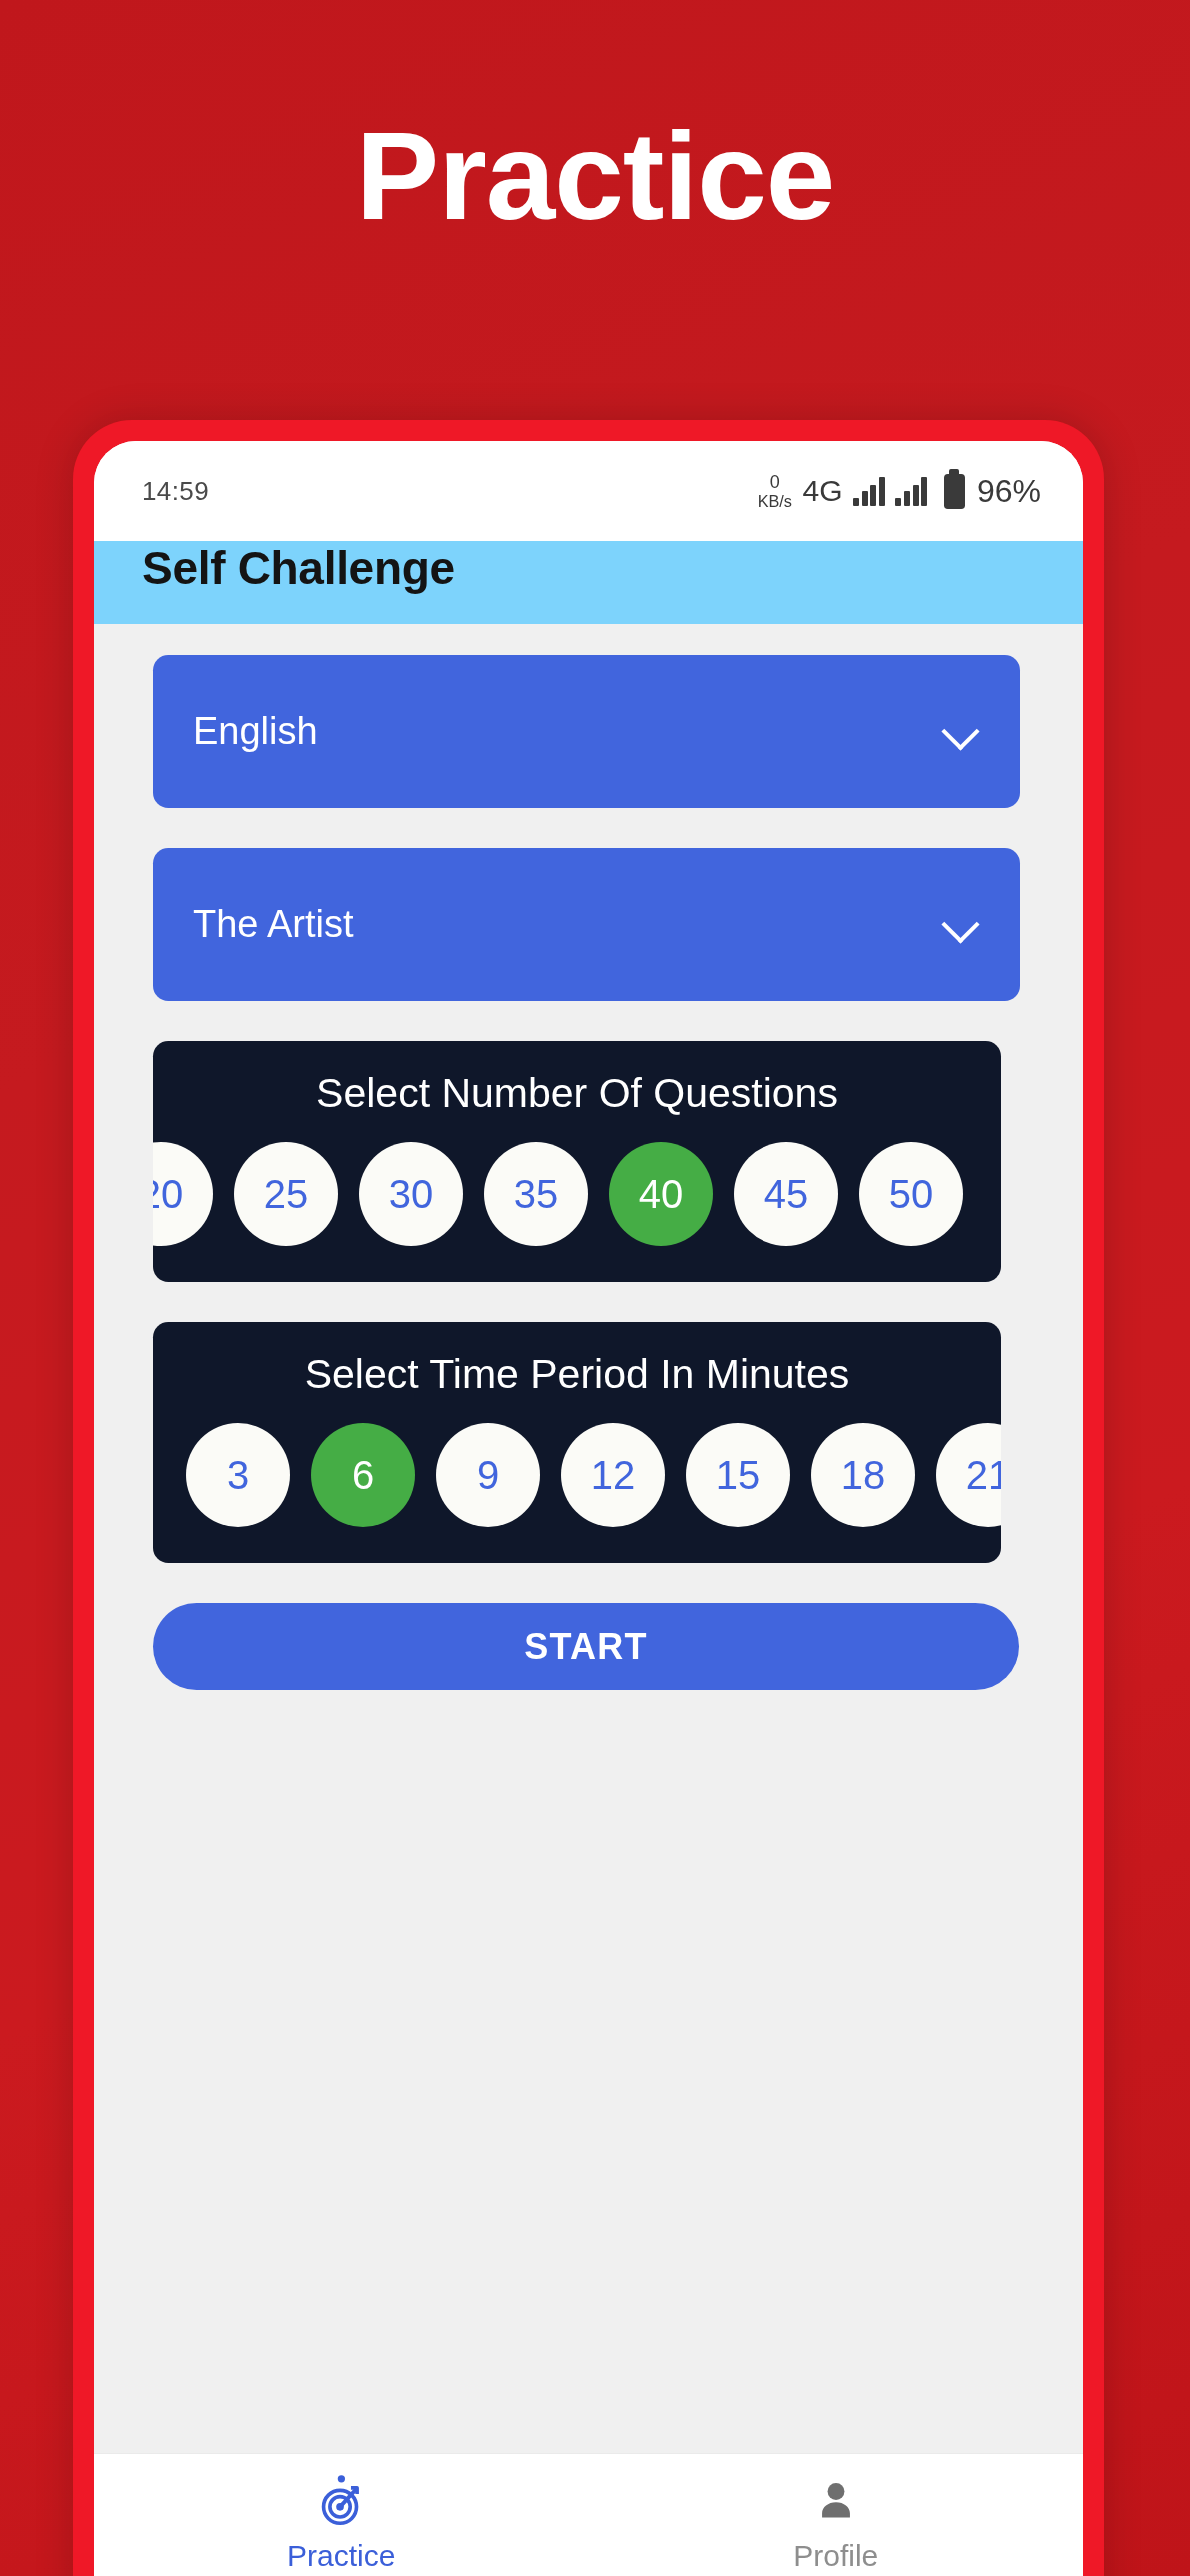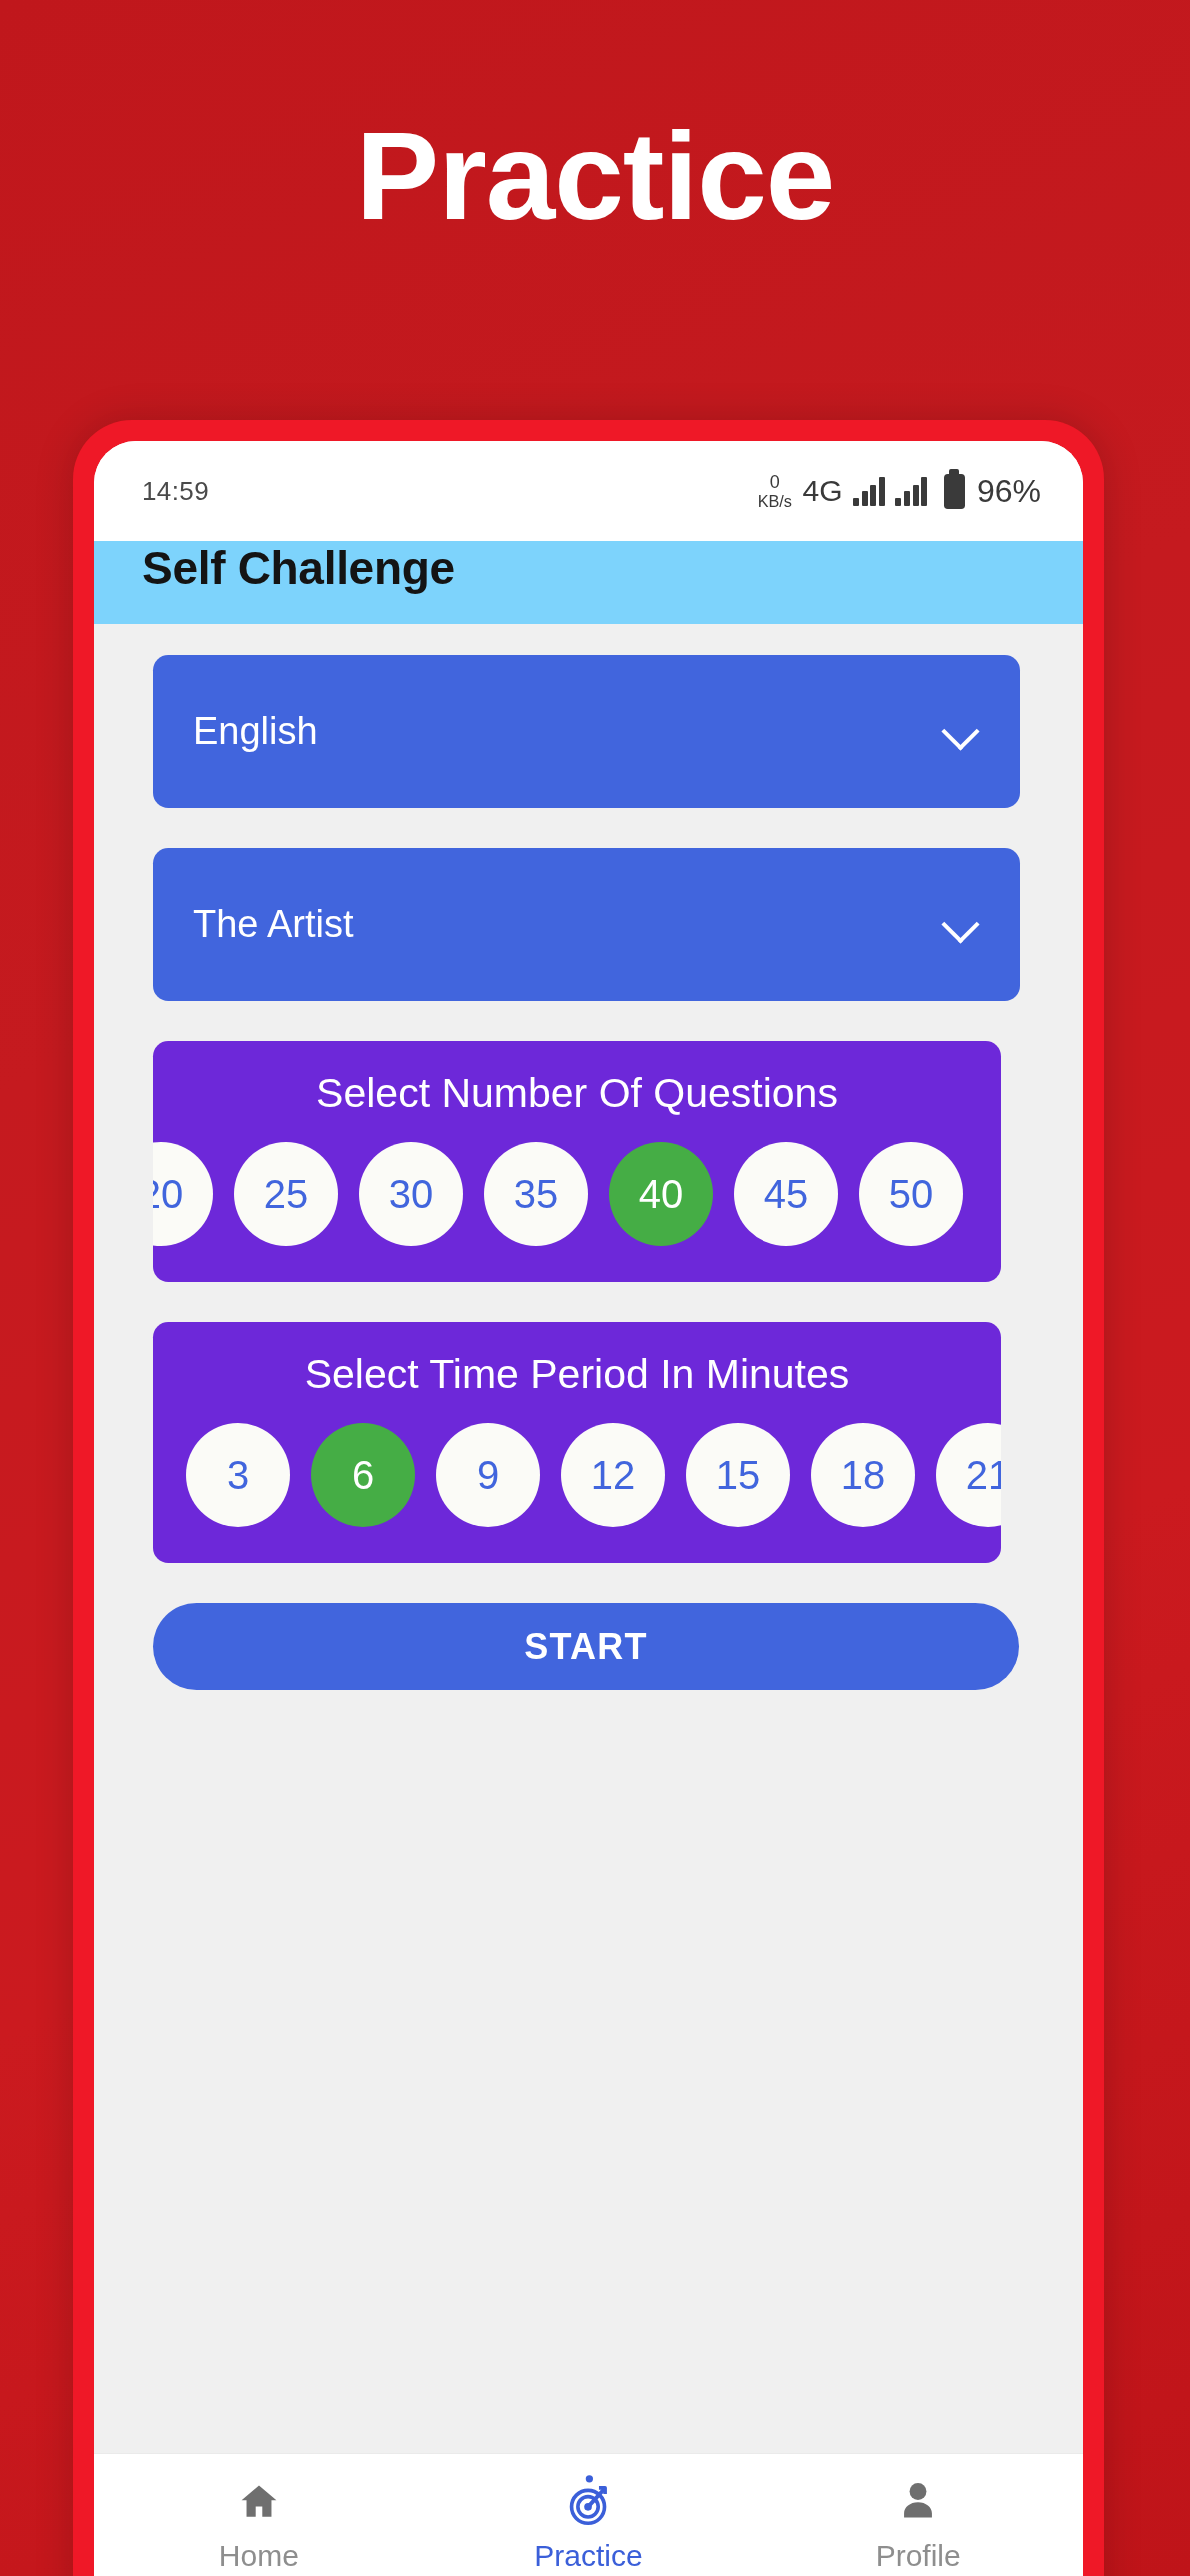--- a/index.html
+++ b/index.html
@@ -177,21 +177,21 @@
     left: 4.8px; top: 4.8px;
     width: 23px; height: 23px;
     border-right: 4.8px solid #ffffff;
     border-bottom: 4.8px solid #ffffff;
     transform: rotate(45deg);
   }
 
   
   .picker-card {
     margin: 0 78px 40px 59px;
-    background: #6d28d9;
+    background: #0f172a;
     border-radius: 15.3px;
     padding: 29px 0 36px 0;
     overflow: hidden;
   }
   .picker-title {
     font-size: 41px;
     color: #ffffff;
     text-align: center;
     margin-bottom: 25px;
   }
@@ -347,28 +347,20 @@
               <div class="chip">21</div>
             </div>
         </div>
 
         <button id="start-button">START</button>
 
       </div>
 
       <div id="bottom-nav">
 
-        <div class="nav-item">
-          <span class="nav-icon">
-            <svg width="44" height="44" viewBox="0 0 24 24" fill="#6f6f6f">
-                <path d="M12 3 2.5 11h2.7v9h5v-5.6h3.6V20h5v-9h2.7z"></path>
-              </svg>
-          </span>
-          <span class="nav-label">Home</span>
-        </div>
 
 
         <div class="nav-item active">
           <span class="nav-icon">
             <svg width="46" height="54" viewBox="0 0 24 28" fill="none">
               <circle cx="12.2" cy="1.9" r="1.9" fill="#3b5fd9"></circle>
               <circle cx="11.5" cy="16.5" r="8.6" stroke="#3b5fd9" stroke-width="1.9"></circle>
               <circle cx="11.5" cy="16.5" r="5.3" stroke="#3b5fd9" stroke-width="1.9"></circle>
               <circle cx="11.5" cy="16.5" r="2" fill="#3b5fd9"></circle>
               <path d="M11.5 16.5 19.6 7.6" stroke="#3b5fd9" stroke-width="2.1" stroke-linecap="round"></path>

